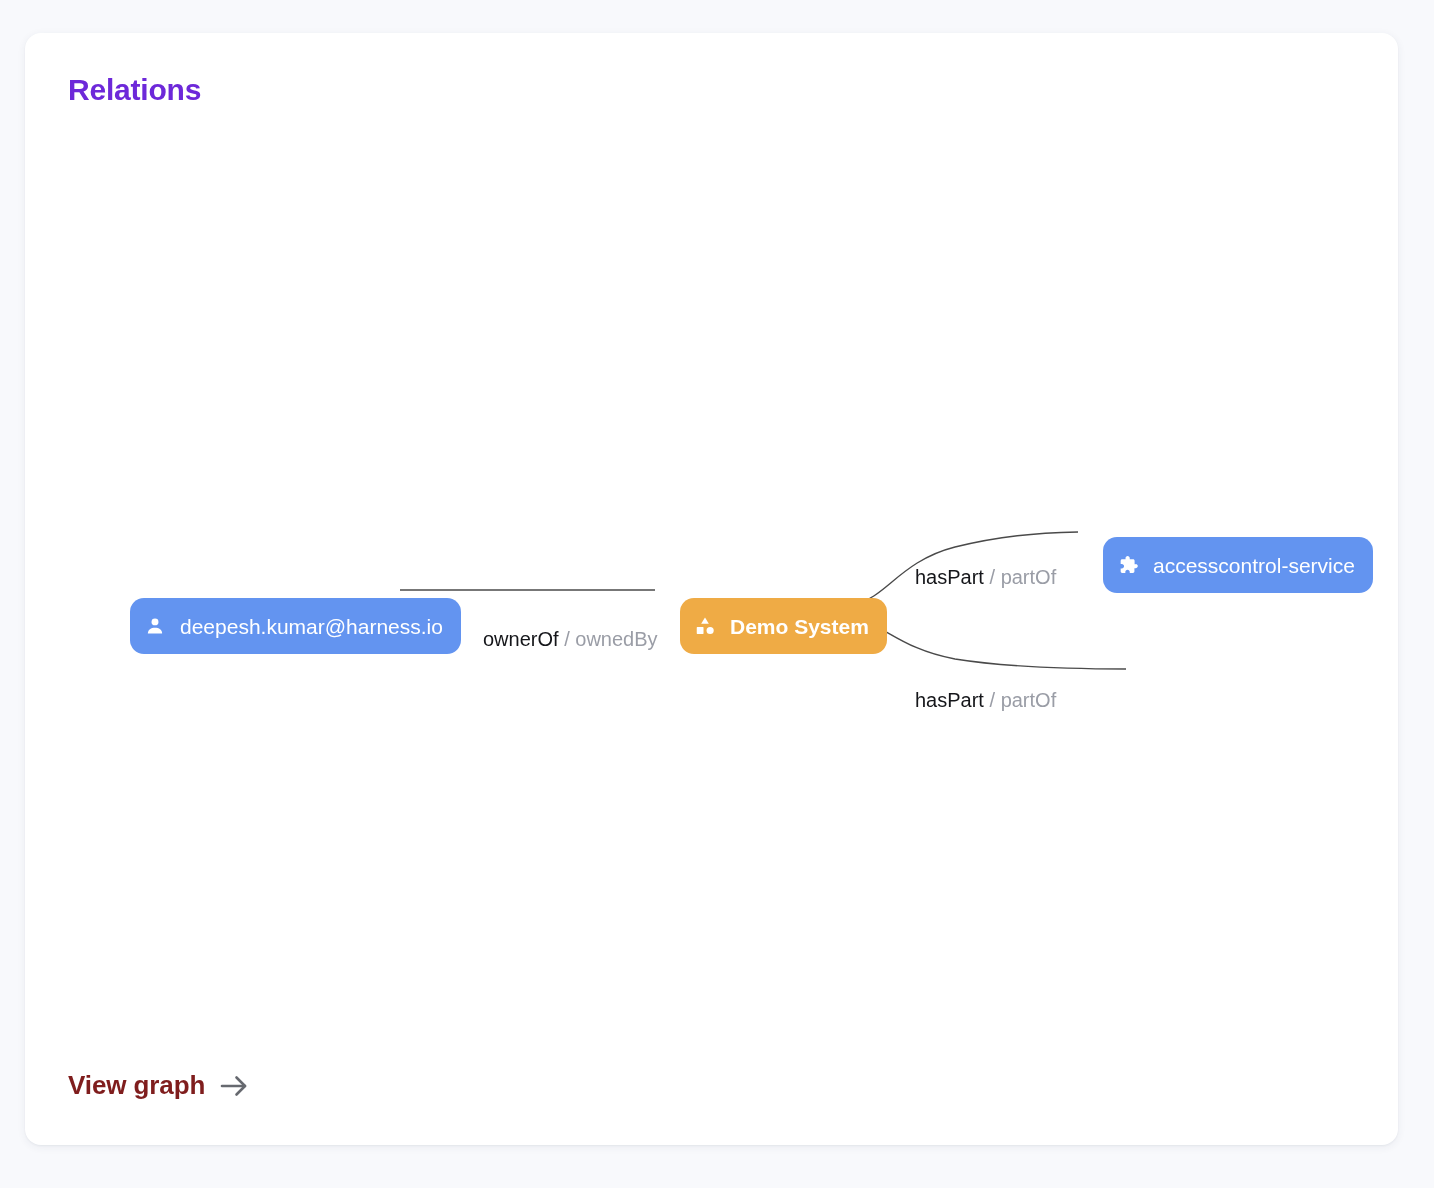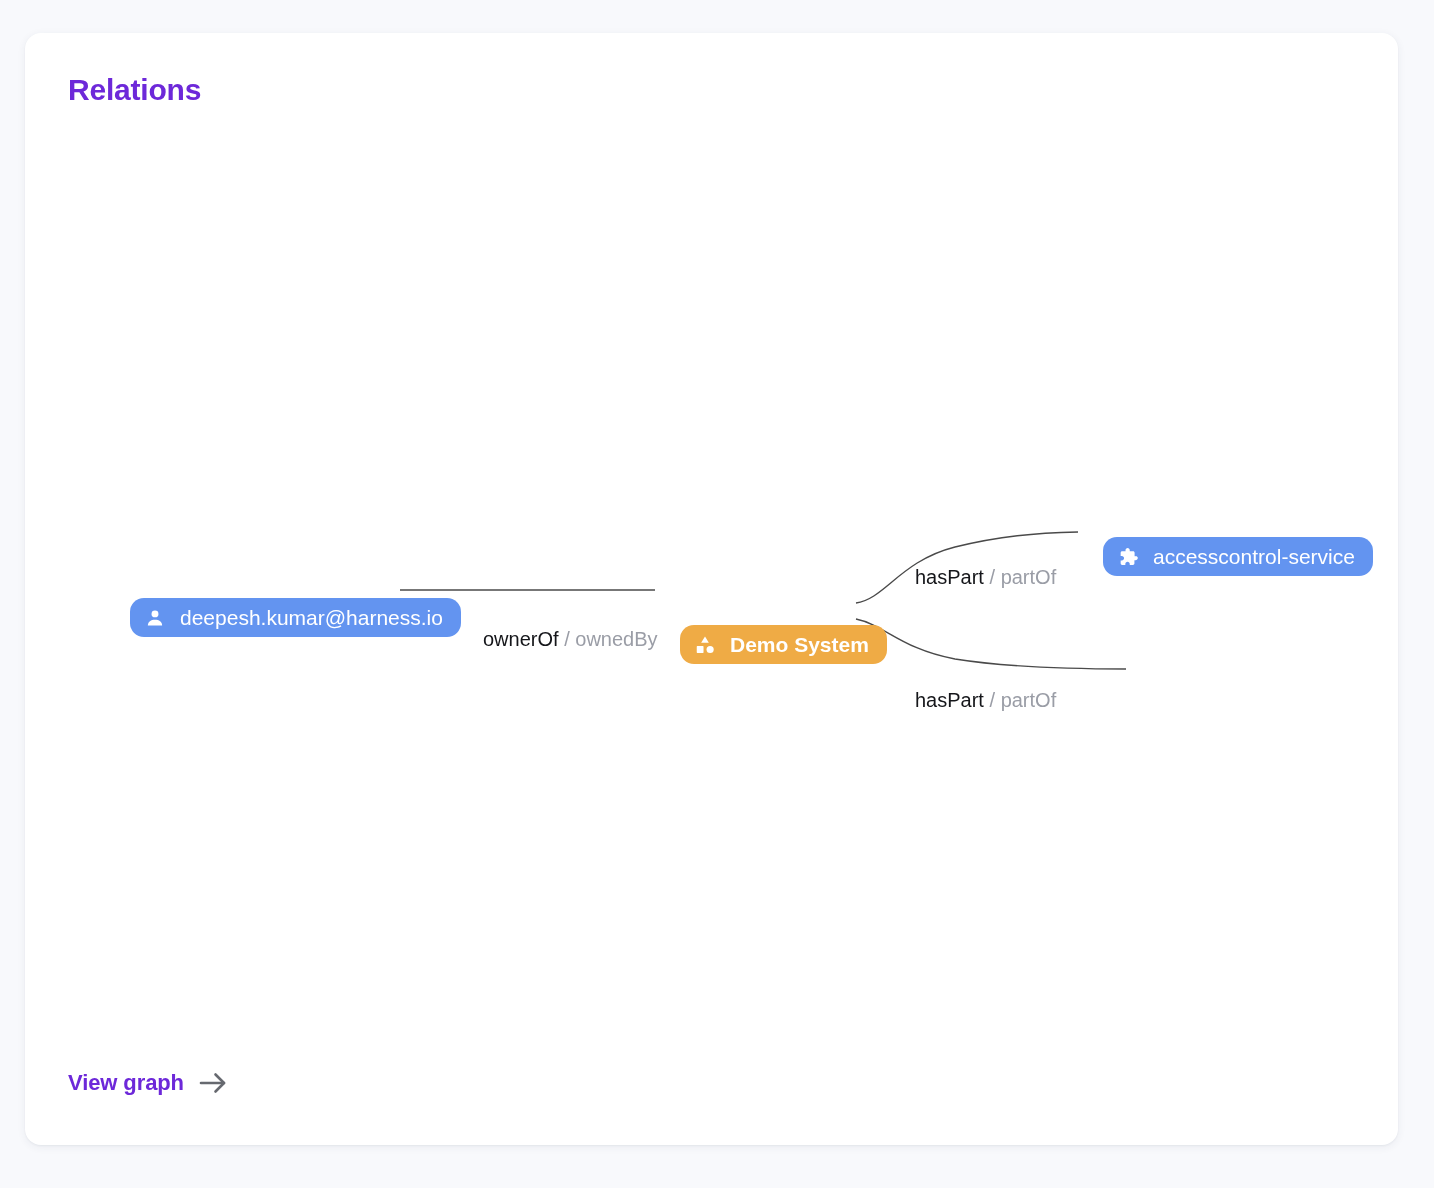--- a/index.html
+++ b/index.html
@@ -46,21 +46,21 @@
     top: 0;
     width: 1373px;
     height: 1112px;
     pointer-events: none;
   }
   .node {
     position: absolute;
     display: flex;
     align-items: center;
     border-radius: 14px;
-    height: 39px;
+    height: 56px;
     box-sizing: border-box;
     padding: 0 18px 0 14px;
     color: #ffffff;
     white-space: nowrap;
     cursor: pointer;
   }
   .node .node-icon {
     display: inline-flex;
     align-items: center;
     justify-content: center;
@@ -94,23 +94,23 @@
   .edge-label .sep {
     color: #9a9da6;
   }
   .view-graph {
     position: absolute;
     left: 43px;
     top: 1037px;
     display: inline-flex;
     align-items: center;
     gap: 14px;
-    font-size: 22px;
+    font-size: 26px;
     font-weight: bold;
-    color: #6d28d9;
+    color: #7f1d1d;
     cursor: pointer;
     letter-spacing: -0.1px;
   }
   .view-graph .arrow-icon {
     display: inline-flex;
     align-items: center;
   }
 </style>
 </head>
 <body>
@@ -133,21 +133,21 @@
     <div class="node kind-blue" style="left:73px; top:565px;margin-left:32px;">
       <span class="node-icon">
         <svg width="22" height="22" viewBox="0 0 24 24" fill="#ffffff">
           <circle cx="12" cy="7.5" r="3.8"></circle>
           <path d="M4.2 20.2c0-4.3 3.5-6.4 7.8-6.4s7.8 2.1 7.8 6.4z"></path>
         </svg>
       </span>
       <span class="node-label">deepesh.kumar@harness.io</span>
     </div>
 
-    <div class="node kind-orange" style="left:655px; top:592px;">
+    <div class="node kind-orange" style="left:655px; top:565px;">
       <span class="node-icon">
         <svg width="22" height="22" viewBox="0 0 24 24" fill="#ffffff">
           <path d="M12 2.6 L16.2 9.6 L7.8 9.6 Z"></path>
           <rect x="3" y="13.2" width="7.4" height="7.4" rx="0.6"></rect>
           <circle cx="17.6" cy="16.9" r="3.9"></circle>
         </svg>
       </span>
       <span class="node-label">Demo System</span>
     </div>
 

